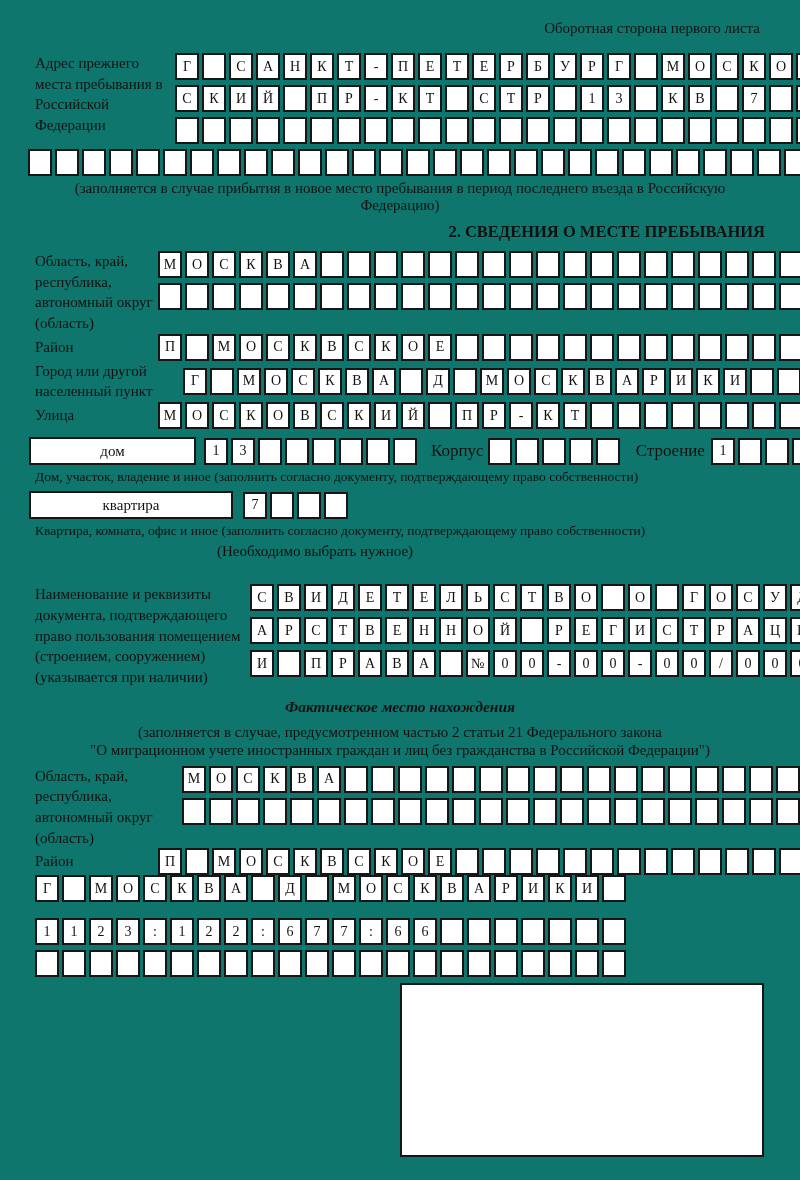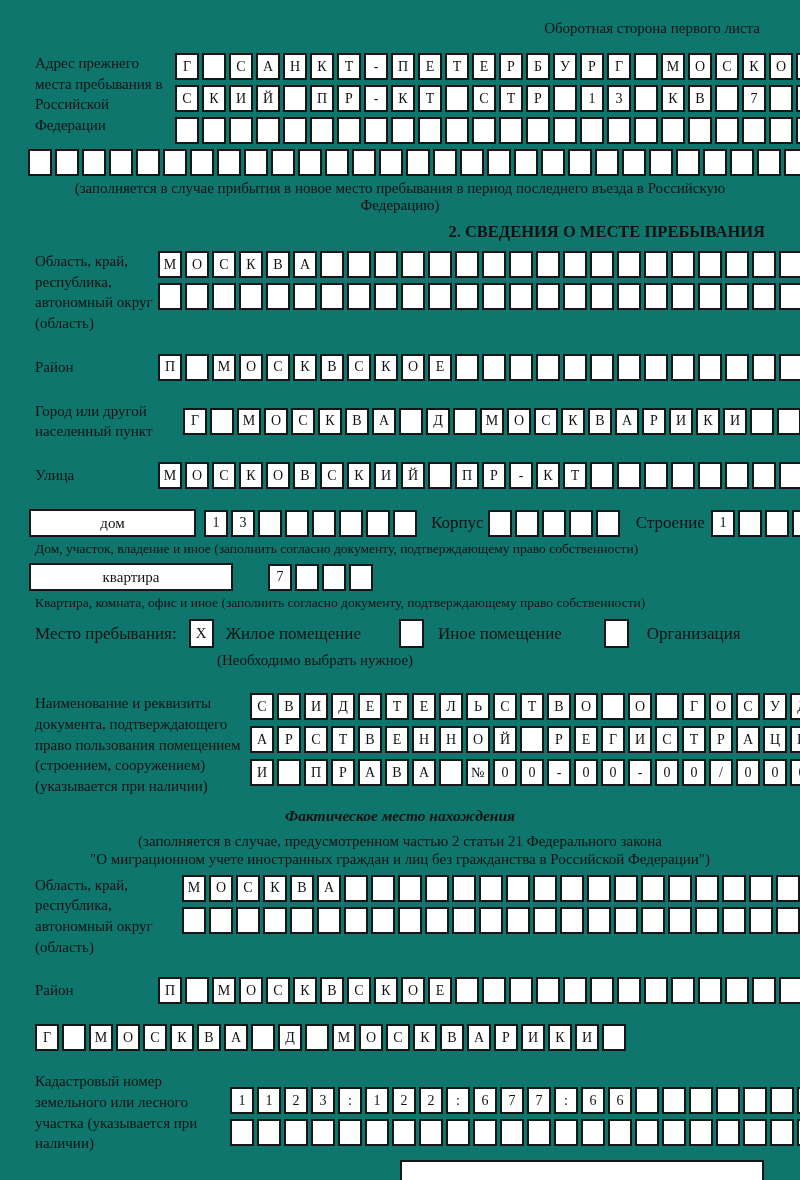--- a/index.html
+++ b/index.html
@@ -2,21 +2,21 @@
 <html><head>
 <meta charset="utf-8">
 <style>
   html,body{margin:0;padding:0;background:#e9e9e9;}
   .page{
     width:800px;height:1180px;margin:0 auto;background:#0f766e;
     font-family:"Liberation Serif","DejaVu Serif",serif;color:#111;
     position:relative;box-sizing:border-box;padding:20px 35px 0 35px;overflow:hidden;
   }
   .hdr-note{text-align:right;font-size:15px;padding-right:5px;}
-  .field{display:flex;align-items:flex-start;margin-top:20px;}
+  .field{display:flex;align-items:flex-start;margin-top:0;}
   .field.center{align-items:center;}
   .flabel{font-size:15px;line-height:1.38;flex:0 0 auto;}
   .rows{display:flex;flex-direction:column;gap:5px;}
   .cellrow{display:flex;gap:3px;}
   .cell{
     width:20px;height:23px;border:2px solid #161616;flex:0 0 auto;
     display:flex;align-items:center;justify-content:center;
     font-size:14px;background:#fff;
   }
   .note{font-size:15px;text-align:center;margin-top:4px;}
@@ -302,21 +302,21 @@
         <div class="cell"></div>
         <div class="cell"></div>
         <div class="cell"></div>
         <div class="cell"></div>
         <div class="cell"></div>
         <div class="cell"></div>
         <div class="cell"></div>
       </div>
   </div>
 
-  <div class="field center" style="margin-left:-6px;text-align:right;">
+  <div class="field center" style="margin-left:-6px;margin-top:8px;text-align:right;">
     <div class="labelbox" style="width:163px;margin-right:8px;">дом</div>
     <div class="cellrow">
         <div class="cell">1</div>
         <div class="cell">3</div>
         <div class="cell"></div>
         <div class="cell"></div>
         <div class="cell"></div>
         <div class="cell"></div>
         <div class="cell"></div>
         <div class="cell"></div>
@@ -332,40 +332,31 @@
     <div class="inline-lbl" style="margin-left:16px;margin-right:6px;">Строение</div>
     <div class="cellrow">
         <div class="cell">1</div>
         <div class="cell"></div>
         <div class="cell"></div>
         <div class="cell"></div>
       </div>
   </div>
   <div class="note-left">Дом, участок, владение и иное (заполнить согласно документу, подтверждающему право собственности)</div>
 
-  <div class="field center" style="margin-left:-6px;margin-top:6px;gap:25px;">
+  <div class="field center" style="margin-left:-6px;margin-top:6px;">
     <div class="labelbox" style="width:200px;margin-right:10px;">квартира</div>
     <div class="cellrow">
         <div class="cell">7</div>
         <div class="cell"></div>
         <div class="cell"></div>
         <div class="cell"></div>
       </div>
   </div>
   <div class="note-left">Квартира, комната, офис и иное (заполнить согласно документу, подтверждающему право собственности)</div>
 
-  <div class="field center" style="margin-top:8px;">
-    <div class="inline-lbl" style="margin-right:12px;">Место пребывания:</div>
-    <div class="checkbox">X</div>
-    <div class="inline-lbl" style="margin:0 38px 0 12px;">Жилое помещение</div>
-    <div class="checkbox"></div>
-    <div class="inline-lbl" style="margin:0 42px 0 14px;">Иное помещение</div>
-    <div class="checkbox"></div>
-    <div class="inline-lbl" style="margin-left:18px;">Организация</div>
-  </div>
   <div class="note" style="width:560px;">(Необходимо выбрать нужное)</div>
 
   <div class="field" style="margin-top:24px;">
     <div class="flabel w215">Наименование и реквизиты документа, подтверждающего право пользования помещением (строением, сооружением) (указывается при наличии)</div>
     <div class="rows" style="gap:6px;">
       <div class="cellrow">
           <div class="cell">С</div>
           <div class="cell">В</div>
           <div class="cell">И</div>
           <div class="cell">Д</div>
@@ -547,21 +538,20 @@
         <div class="cell">А</div>
         <div class="cell">Р</div>
         <div class="cell">И</div>
         <div class="cell">К</div>
         <div class="cell">И</div>
         <div class="cell"></div>
       </div>
   </div>
 
   <div class="field">
-    <div class="flabel w195">Кадастровый номер земельного или лесного участка (указывается при наличии)</div>
     <div class="rows" style="margin-top:16px;">
       <div class="cellrow">
           <div class="cell">1</div>
           <div class="cell">1</div>
           <div class="cell">2</div>
           <div class="cell">3</div>
           <div class="cell">:</div>
           <div class="cell">1</div>
           <div class="cell">2</div>
           <div class="cell">2</div>

